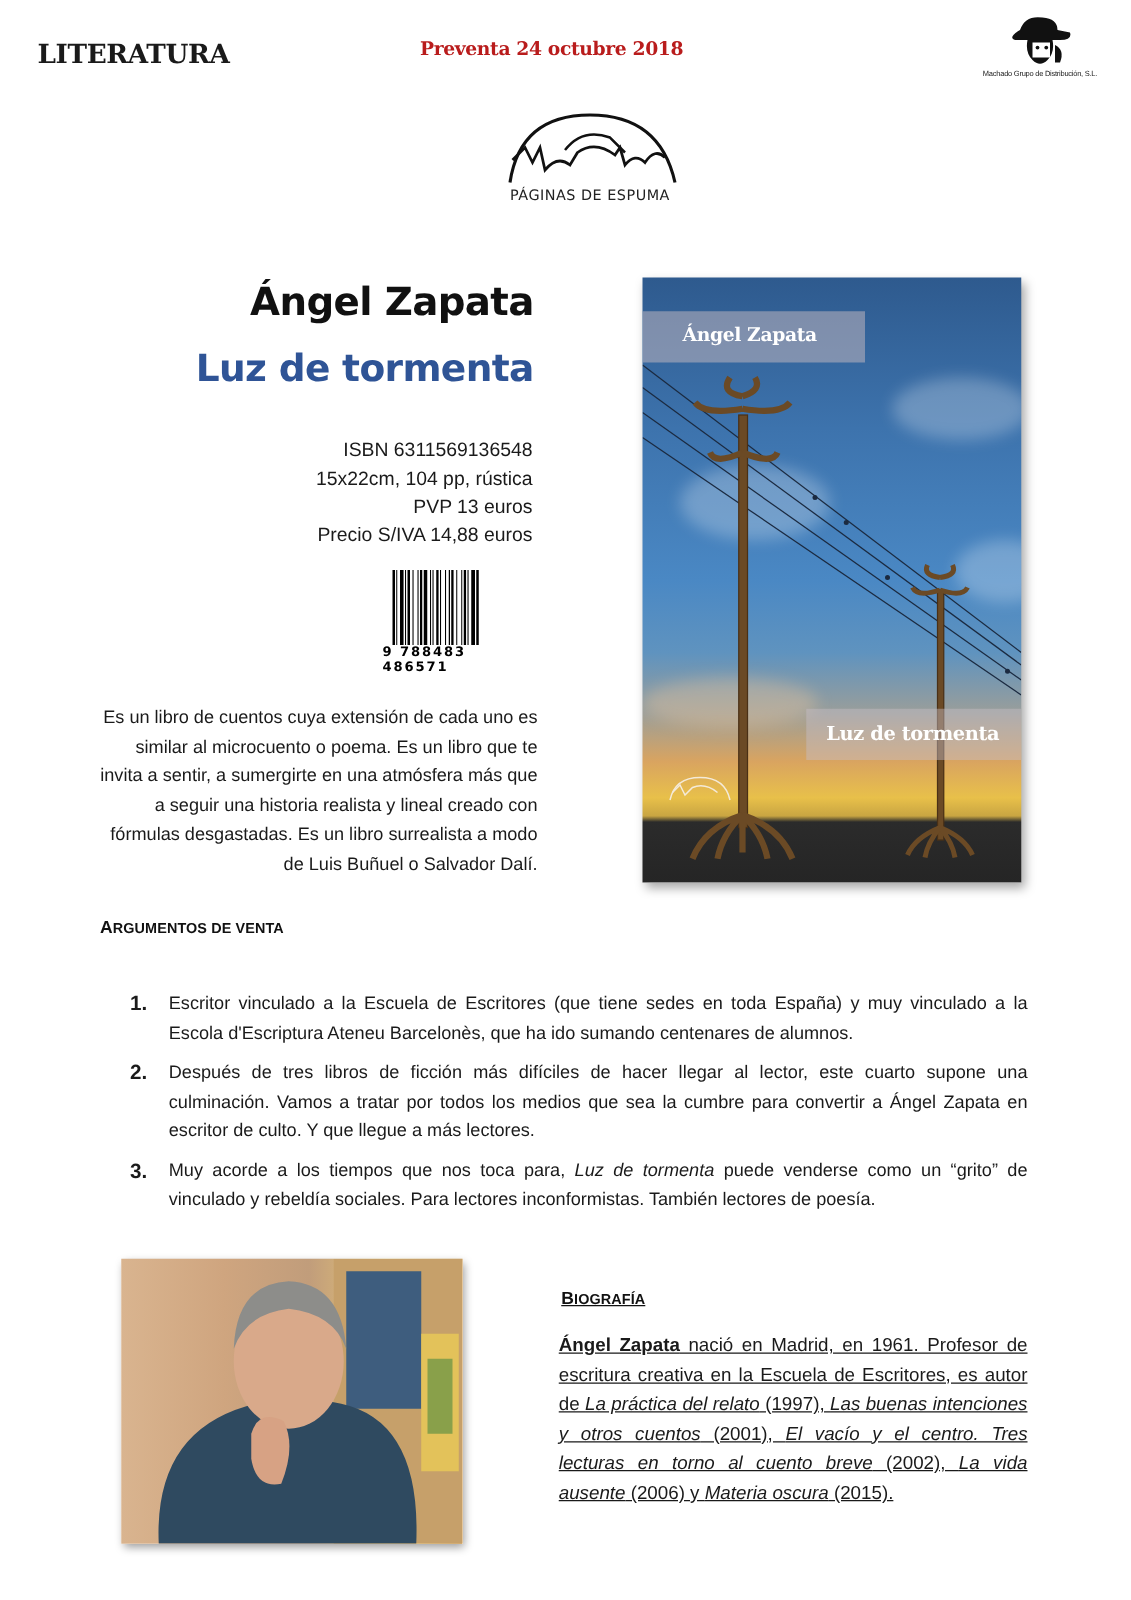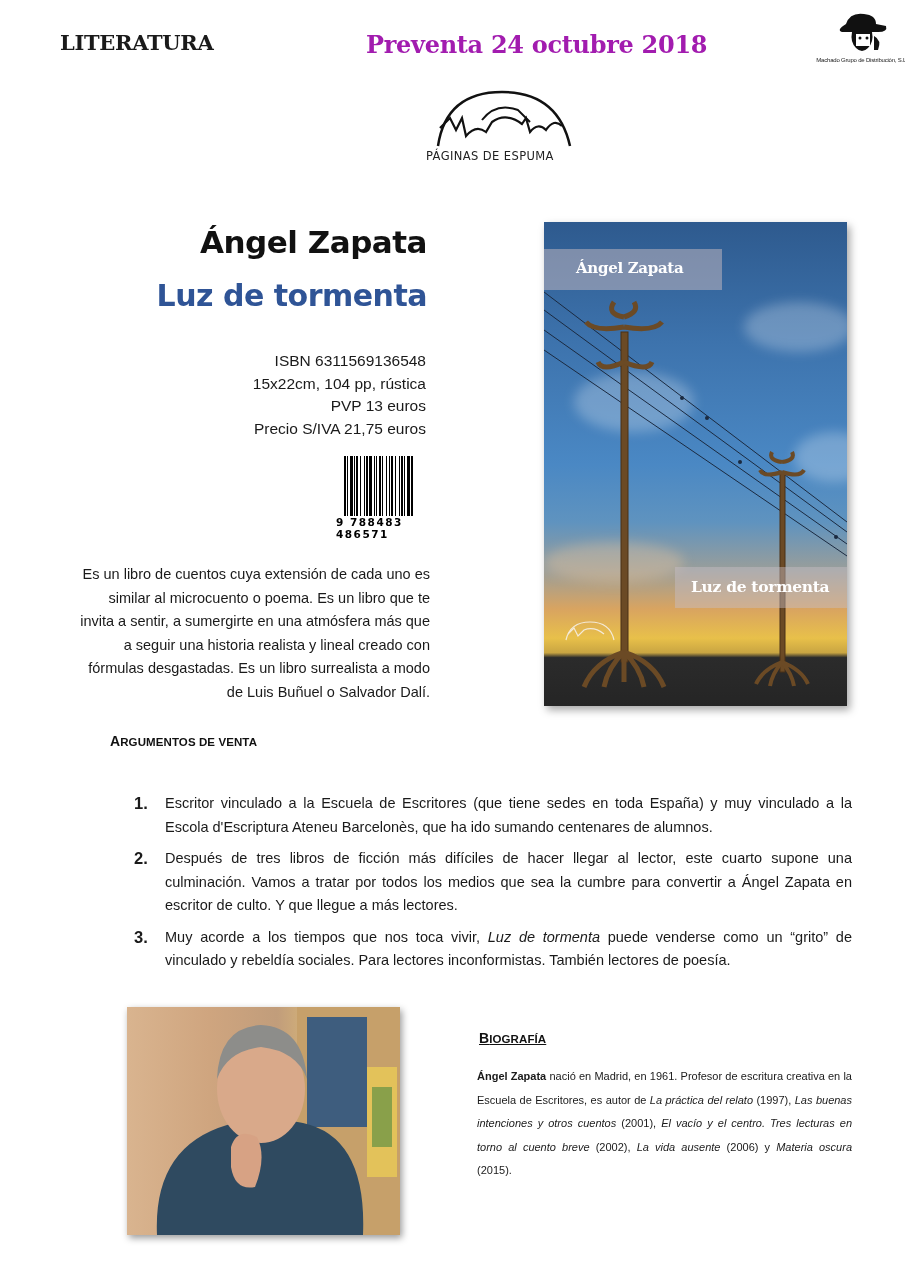--- a/index.html
+++ b/index.html
@@ -1,28 +1,28 @@
 <!DOCTYPE html>
 <html><head>
 <meta charset="utf-8">
 <style>
   * { box-sizing: border-box; margin: 0; padding: 0; }
   html, body { width: 905px; height: 1280px; background: #ffffff; overflow: hidden; }
   body { position: relative; font-family: "Liberation Sans", sans-serif; color: #1a1a1a; }
 
-  .abs { position: absolute; margin-left: 30px; }
+  .abs { position: absolute; }
 
   .hdr-cat { left: 30px; top: 30px; font-family: "DejaVu Serif", serif; font-weight: bold; font-size: 21px; letter-spacing: -0.3px; color: #1a1a1a; }
-  .hdr-pre { left: 336px; top: 30px; font-family: "DejaVu Serif", serif; font-weight: bold; font-size: 24px; letter-spacing: -0.3px; color: #a21caf; }
+  .hdr-pre { left: 336px; top: 30px; font-family: "DejaVu Serif", serif; font-weight: bold; font-size: 15px; letter-spacing: -0.3px; color: #b91c1c; }
 
   .dist-logo { left: 786px; top: 10px; width: 92px; height: 58px; }
   .dist-logo .cap { position: absolute; left: 0; top: 47px; width: 92px; font-size: 6px; text-align: center; color: #222; letter-spacing: -0.2px; font-family: "Liberation Sans", sans-serif; }
 
   .pub-logo { left: 396px; top: 88px; width: 152px; height: 80px; }
-  .pub-logo .name { position: absolute; left: 0; top: 61px; width: 152px; font-family: "DejaVu Sans", sans-serif; font-size: 11.5px; letter-spacing: 0.4px; color: #222; }
+  .pub-logo .name { position: absolute; left: 0; top: 61px; width: 152px; text-align: center; font-family: "DejaVu Sans", sans-serif; font-size: 11.5px; letter-spacing: 0.4px; color: #222; }
 
   .author { right: 478px; top: 224px; font-family: "DejaVu Sans", sans-serif; font-weight: bold; font-size: 31px; color: #111; letter-spacing: -0.5px; }
   .title { right: 478px; top: 278px; font-family: "DejaVu Sans", sans-serif; font-weight: bold; font-size: 30px; color: #2f5496; letter-spacing: -0.5px; }
 
   .specs { right: 479px; top: 350px; text-align: right; font-family: "Liberation Sans", sans-serif; font-size: 15.5px; line-height: 22.5px; color: #1a1a1a; }
 
   .barcode { left: 306px; top: 456px; width: 124px; height: 76px; }
   .barcode .bars { display: flex; height: 60px; align-items: stretch; padding-left: 8px; }
   .barcode .digits { position: absolute; top: 60px; left: 0; width: 124px; font-family: "DejaVu Sans", sans-serif; font-weight: bold; font-size: 10.5px; letter-spacing: 1.5px; color: #000; }
 
@@ -43,21 +43,21 @@
 
   .args { left: 104px; top: 792px; width: 718px; }
   .arg { display: flex; font-family: "Liberation Sans", sans-serif; font-size: 14.5px; line-height: 23.5px; color: #1a1a1a; margin-bottom: 8px; }
   .arg .num { width: 31px; flex: none; font-weight: bold; font-size: 16.5px; }
   .arg .txt { text-align: justify; flex: 1; }
 
   .photo { left: 97px; top: 1007px; width: 273px; height: 228px; box-shadow: 2px 3px 7px rgba(0,0,0,0.4); overflow: hidden;
     background: linear-gradient(90deg, #d9b48f 0%, #cfa57f 30%, #c19d7b 55%, #e7c776 78%, #cf9a4c 100%); }
 
   .bio-head { left: 449px; top: 1030px; text-decoration: underline; }
-  .bio { left: 447px; top: 1065px; width: 375px; text-align: justify; font-family: "Liberation Sans", sans-serif; font-size: 11px; line-height: 23.6px; color: #1a1a1a; }
+  .bio { left: 447px; top: 1065px; width: 375px; text-align: justify; font-family: "Liberation Sans", sans-serif; font-size: 15px; line-height: 23.6px; color: #1a1a1a; text-decoration: underline; }
   .bio b { font-weight: bold; }
   .bio i { font-style: italic; }
 </style>
 </head>
 <body>
 
 <div class="abs hdr-cat">LITERATURA</div>
 <div class="abs hdr-pre">Preventa 24 octubre 2018</div>
 
 <div class="abs dist-logo">
@@ -80,21 +80,21 @@
   <div class="name">PÁGINAS DE ESPUMA</div>
 </div>
 
 <div class="abs author">Ángel Zapata</div>
 <div class="abs title">Luz de tormenta</div>
 
 <div class="abs specs">
   <div>ISBN 6311569136548</div>
   <div>15x22cm, 104 pp, rústica</div>
   <div>PVP 13 euros</div>
-  <div>Precio S/IVA 21,75 euros</div>
+  <div>Precio S/IVA 14,88 euros</div>
 </div>
 
 <div class="abs barcode">
   <div class="bars" id="barcode-bars">
       <span style="width: 2px; background: rgb(0, 0, 0);"></span>
       <span style="width: 1px; background: rgb(255, 255, 255);"></span>
       <span style="width: 1px; background: rgb(0, 0, 0);"></span>
       <span style="width: 2px; background: rgb(255, 255, 255);"></span>
       <span style="width: 3px; background: rgb(0, 0, 0);"></span>
       <span style="width: 1px; background: rgb(255, 255, 255);"></span>
@@ -186,21 +186,21 @@
   <div class="arg">
     <div class="num">1.</div>
     <div class="txt">Escritor vinculado a la Escuela de Escritores (que tiene sedes en toda España) y muy vinculado a la Escola d'Escriptura Ateneu Barcelonès, que ha ido sumando centenares de alumnos.</div>
   </div>
   <div class="arg">
     <div class="num">2.</div>
     <div class="txt">Después de tres libros de ficción más difíciles de hacer llegar al lector, este cuarto supone una culminación. Vamos a tratar por todos los medios que sea la cumbre para convertir a Ángel Zapata en escritor de culto. Y que llegue a más lectores.</div>
   </div>
   <div class="arg">
     <div class="num">3.</div>
-    <div class="txt"><span>Muy acorde a los tiempos que nos toca vivir, </span><i>Luz de tormenta</i><span> puede venderse como un  “grito”  de vinculado y rebeldía sociales. Para lectores inconformistas. También lectores de poesía.</span></div>
+    <div class="txt"><span>Muy acorde a los tiempos que nos toca para, </span><i>Luz de tormenta</i><span> puede venderse como un  “grito”  de vinculado y rebeldía sociales. Para lectores inconformistas. También lectores de poesía.</span></div>
   </div>
 </div>
 
 <div class="abs photo">
   <svg width="273" height="228" viewBox="0 0 273 228">
     <rect x="170" y="0" width="103" height="228" fill="#c6a06a"></rect>
     <rect x="180" y="10" width="60" height="110" fill="#3e5d7e"></rect>
     <rect x="240" y="60" width="30" height="110" fill="#e3c25a"></rect>
     <rect x="245" y="80" width="20" height="60" fill="#89a04a"></rect>
     <path d="M30 228 Q26 140 100 118 Q140 108 176 116 Q240 130 236 228 Z" fill="#2f4a60"></path>

